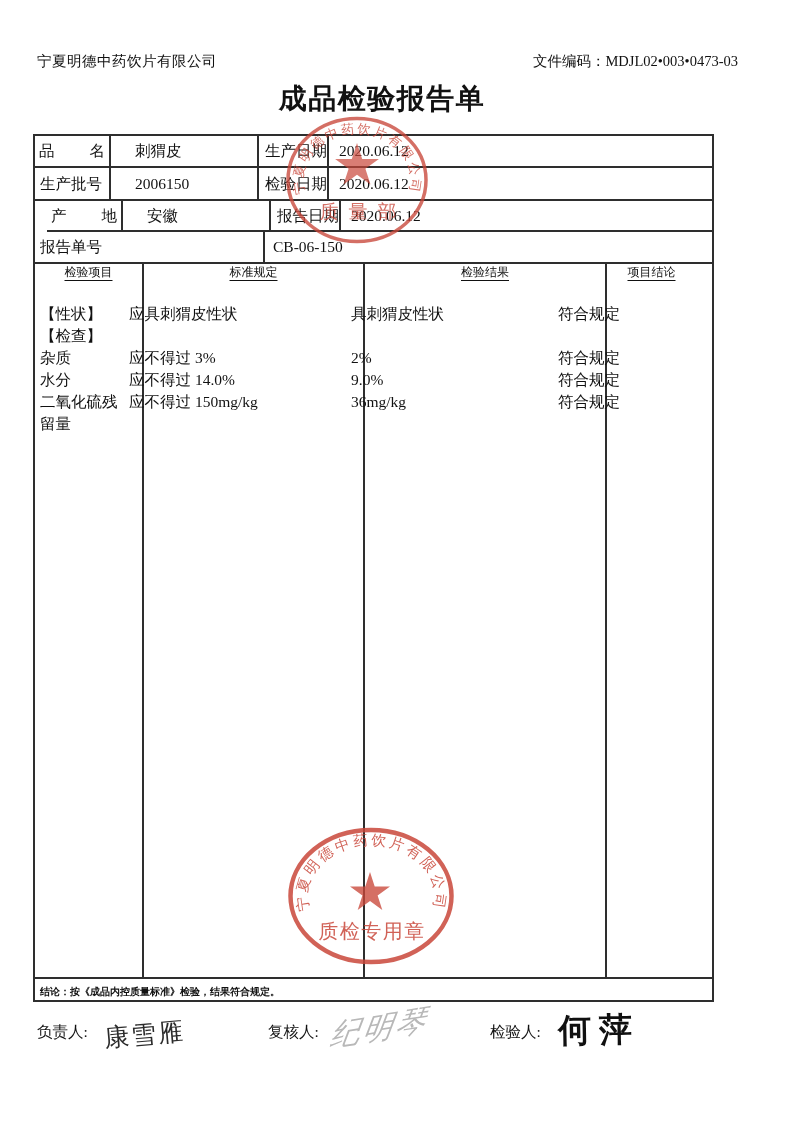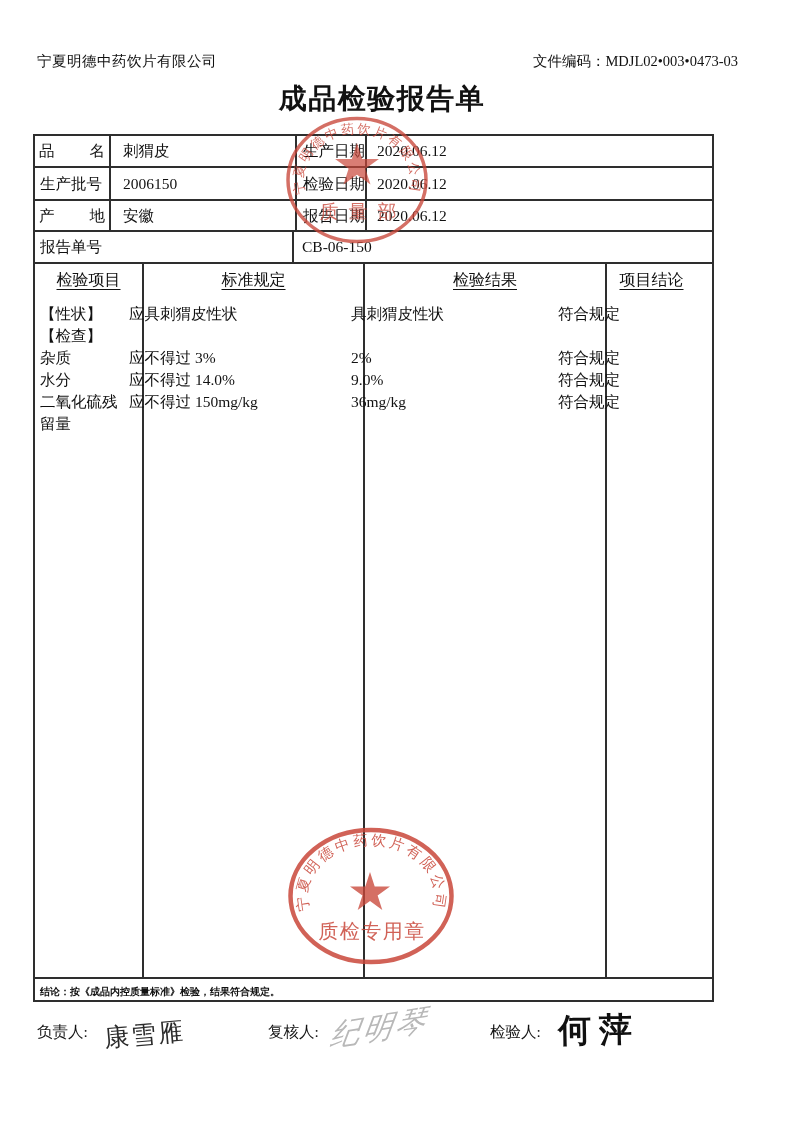--- a/index.html
+++ b/index.html
@@ -11,33 +11,33 @@
   
   .company{left:37px;top:52px;font-size:14.5px;letter-spacing:.5px;}
   .doccode{right:62px;top:52px;font-size:14.5px;}
   .title{left:0;right:0;top:80px;text-align:center;font-size:28px;font-weight:bold;
          letter-spacing:1.5px;transform:translateX(-18px);}
   
   .doc-table{left:33px;top:134px;width:681px;height:868px;border:2px solid #2e2e2e;box-sizing:border-box;}
   .irow{position:absolute;left:0;right:0;display:flex;border-bottom:2px solid #2e2e2e;box-sizing:border-box;font-size:15.5px;}
   .irow .cell{box-sizing:border-box;overflow:hidden;white-space:nowrap;}
   .c1{width:74px;padding:0 4px;text-align:justify;text-align-last:justify;}
-  .c2{width:186px;border-left:2px solid #2e2e2e;padding-left:12px;}
+  .c2{width:148px;border-left:2px solid #2e2e2e;padding-left:24px;}
   .c3{width:70px;border-left:2px solid #2e2e2e;padding-left:6px;}
   .c4{flex:1;border-left:2px solid #2e2e2e;padding-left:10px;}
   .r1{top:0;height:32px;line-height:30px;}
   .r2{top:32px;height:33px;line-height:31px;}
-  .r3{top:65px;height:31px;line-height:29px;}
+  .r3{top:65px;height:31px;line-height:29px;margin-left:12px;}
   .r4{top:96px;height:32px;line-height:30px;}
   .c-repno{width:228px;padding-left:5px;}
-  .c-repval{flex:1;border-left:2px solid #2e2e2e;padding-left:8px;margin-left:29px;}
+  .c-repval{flex:1;border-left:2px solid #2e2e2e;padding-left:8px;}
   
   .insp{position:absolute;left:0;right:0;top:128px;height:713px;}
   .vline{position:absolute;top:0;bottom:0;width:0;border-left:2px solid #2e2e2e;}
-  .ihead{position:absolute;top:6px;text-align:center;font-size:16px;
+  .ihead{position:absolute;top:0;text-align:center;font-size:12px;
          text-decoration:underline;text-underline-offset:4px;}
   .igrid{position:absolute;left:0;right:0;top:39px;}
   .igrow{display:flex;height:22px;line-height:22px;font-size:15.5px;}
   .ig1{width:84px;padding-left:5px;box-sizing:border-box;}
   .ig2{width:221px;padding-left:10px;box-sizing:border-box;}
   .ig3{width:208px;padding-left:11px;box-sizing:border-box;}
   .ig4{flex:1;padding-left:10px;box-sizing:border-box;}
   
   .concl{position:absolute;left:0;right:0;top:841px;height:27px;line-height:25px;
          border-top:2px solid #2e2e2e;box-sizing:border-box;font-size:10px;font-weight:bold;padding-left:5px;}

